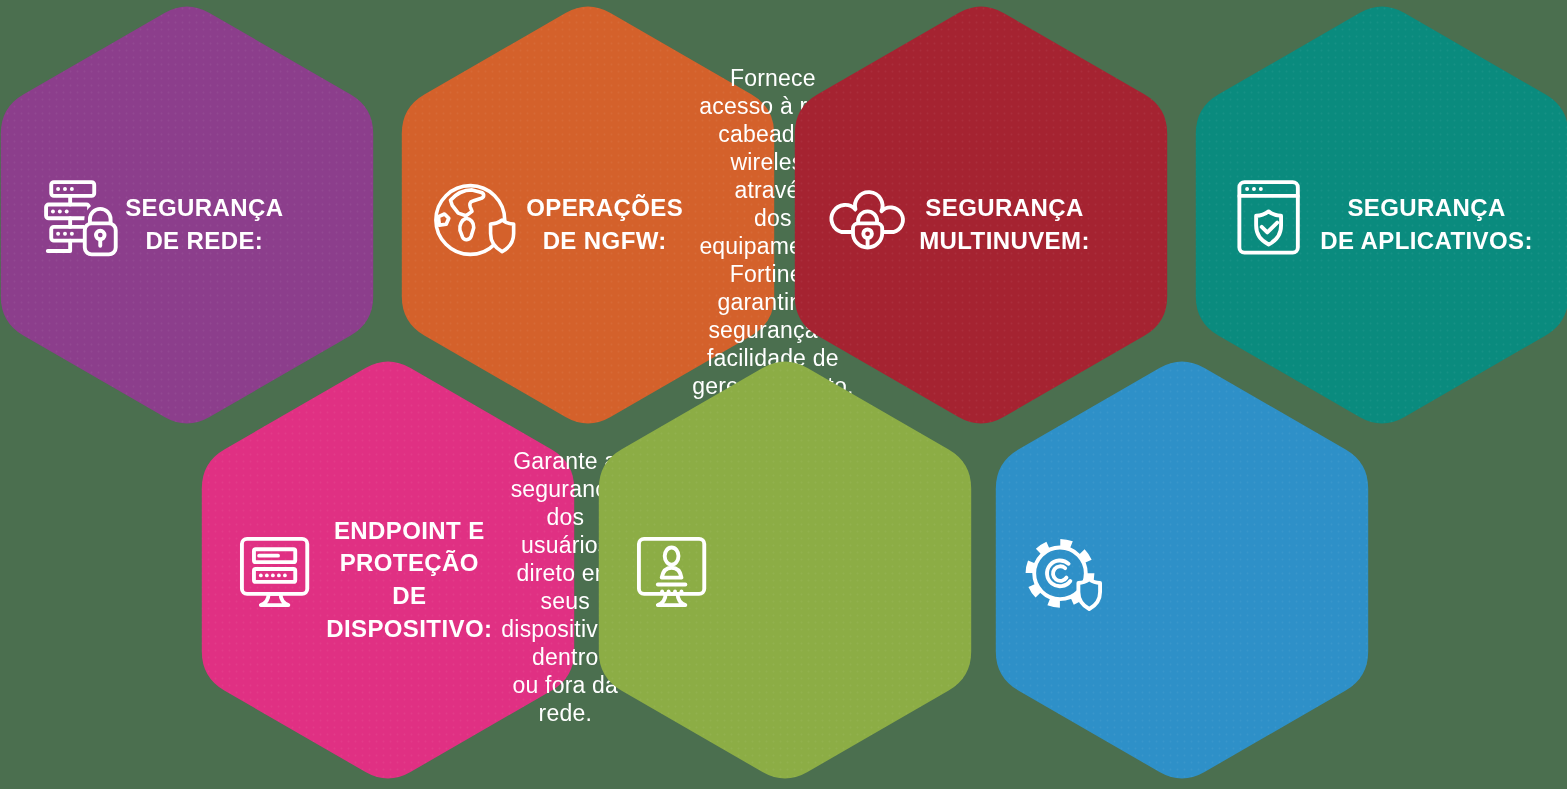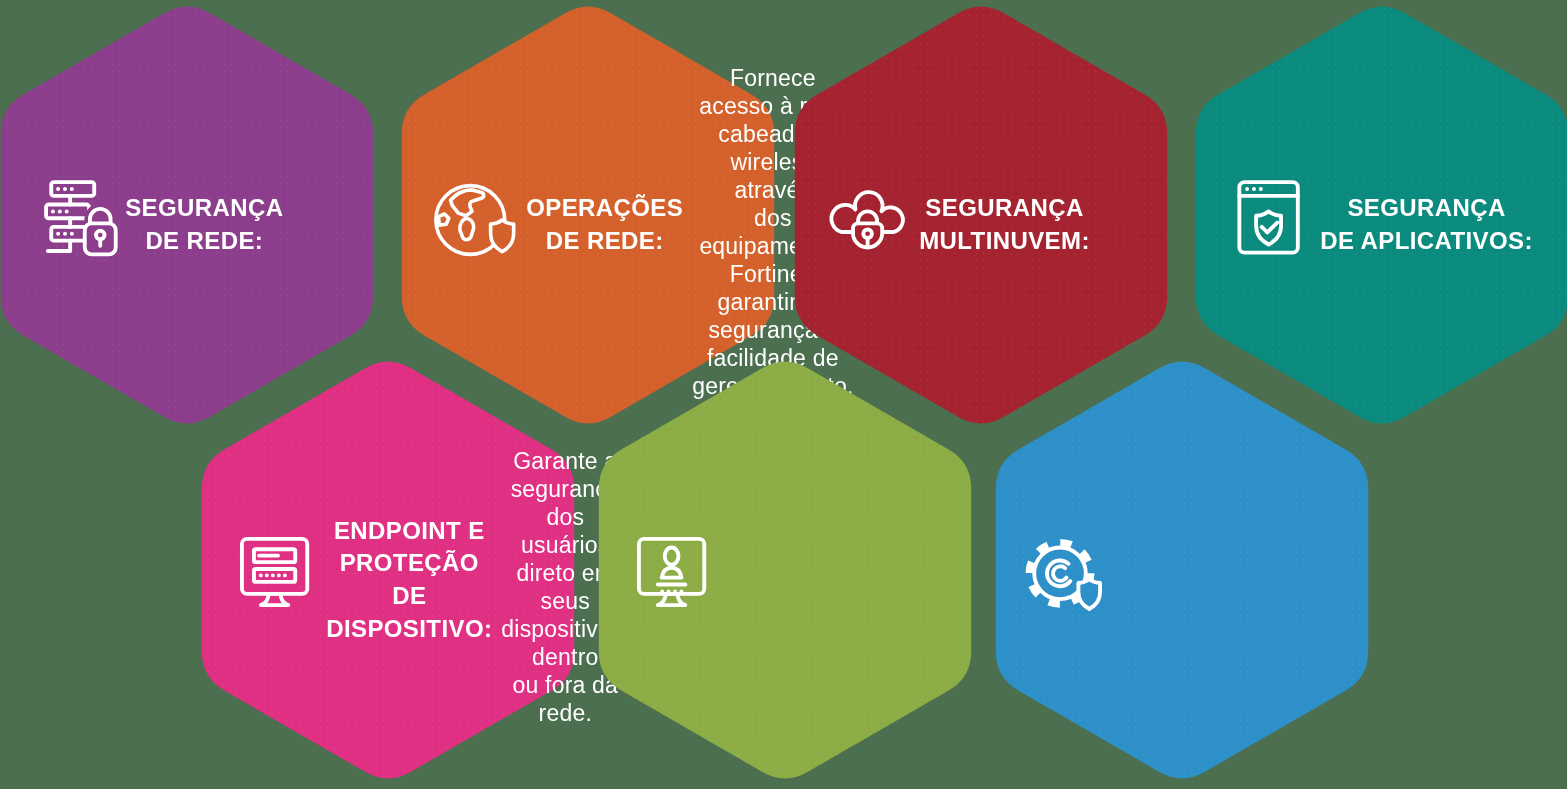--- a/index.html
+++ b/index.html
@@ -76,21 +76,21 @@
     <div class="hex-content">
       <div class="hex-icon">
         <svg viewBox="0 0 120 100" fill="none" stroke="#fff" stroke-width="4.2" stroke-linecap="round" stroke-linejoin="round">
           <circle cx="55" cy="50" r="40"></circle>
           <path d="M32 27c7-8 16-12 25-12l11 3c4 2 3 6-1 7l-9 3c-4 1-4 4-3 7l2 5-7 5-9-3-7-9z"></path>
           <path d="M50 48c6 1 9 5 9 11l-3 10c-2 5-8 5-10 1l-3-8c-1-6 2-12 7-14z"></path>
           <path d="M18 46l7-3 5 5-3 7-8 1z"></path>
           <path d="M92 50c4.6 3.5 9.6 4.6 13.4 4.6v11.2c0 11.3-6.7 17.4-13.4 21-6.7-3.6-13.4-9.7-13.4-21V54.6c3.8 0 8.8-1.1 13.4-4.6z" fill="#D4612B"></path>
         </svg>
       </div>
-      <h3 class="hex-title">OPERAÇÕES DE REDE:</h3>
+      <h3 class="hex-title">OPERAÇÕES DE NGFW:</h3>
       <p class="hex-body">Fornece acesso à rede
 cabeada e wireless através
 dos equipamentos Fortinet,
 garantindo segurança e
 facilidade de
 gerenciamento.</p>
     </div>
   </div>
 
   <div class="hex" style="left:793px;top:0;">

